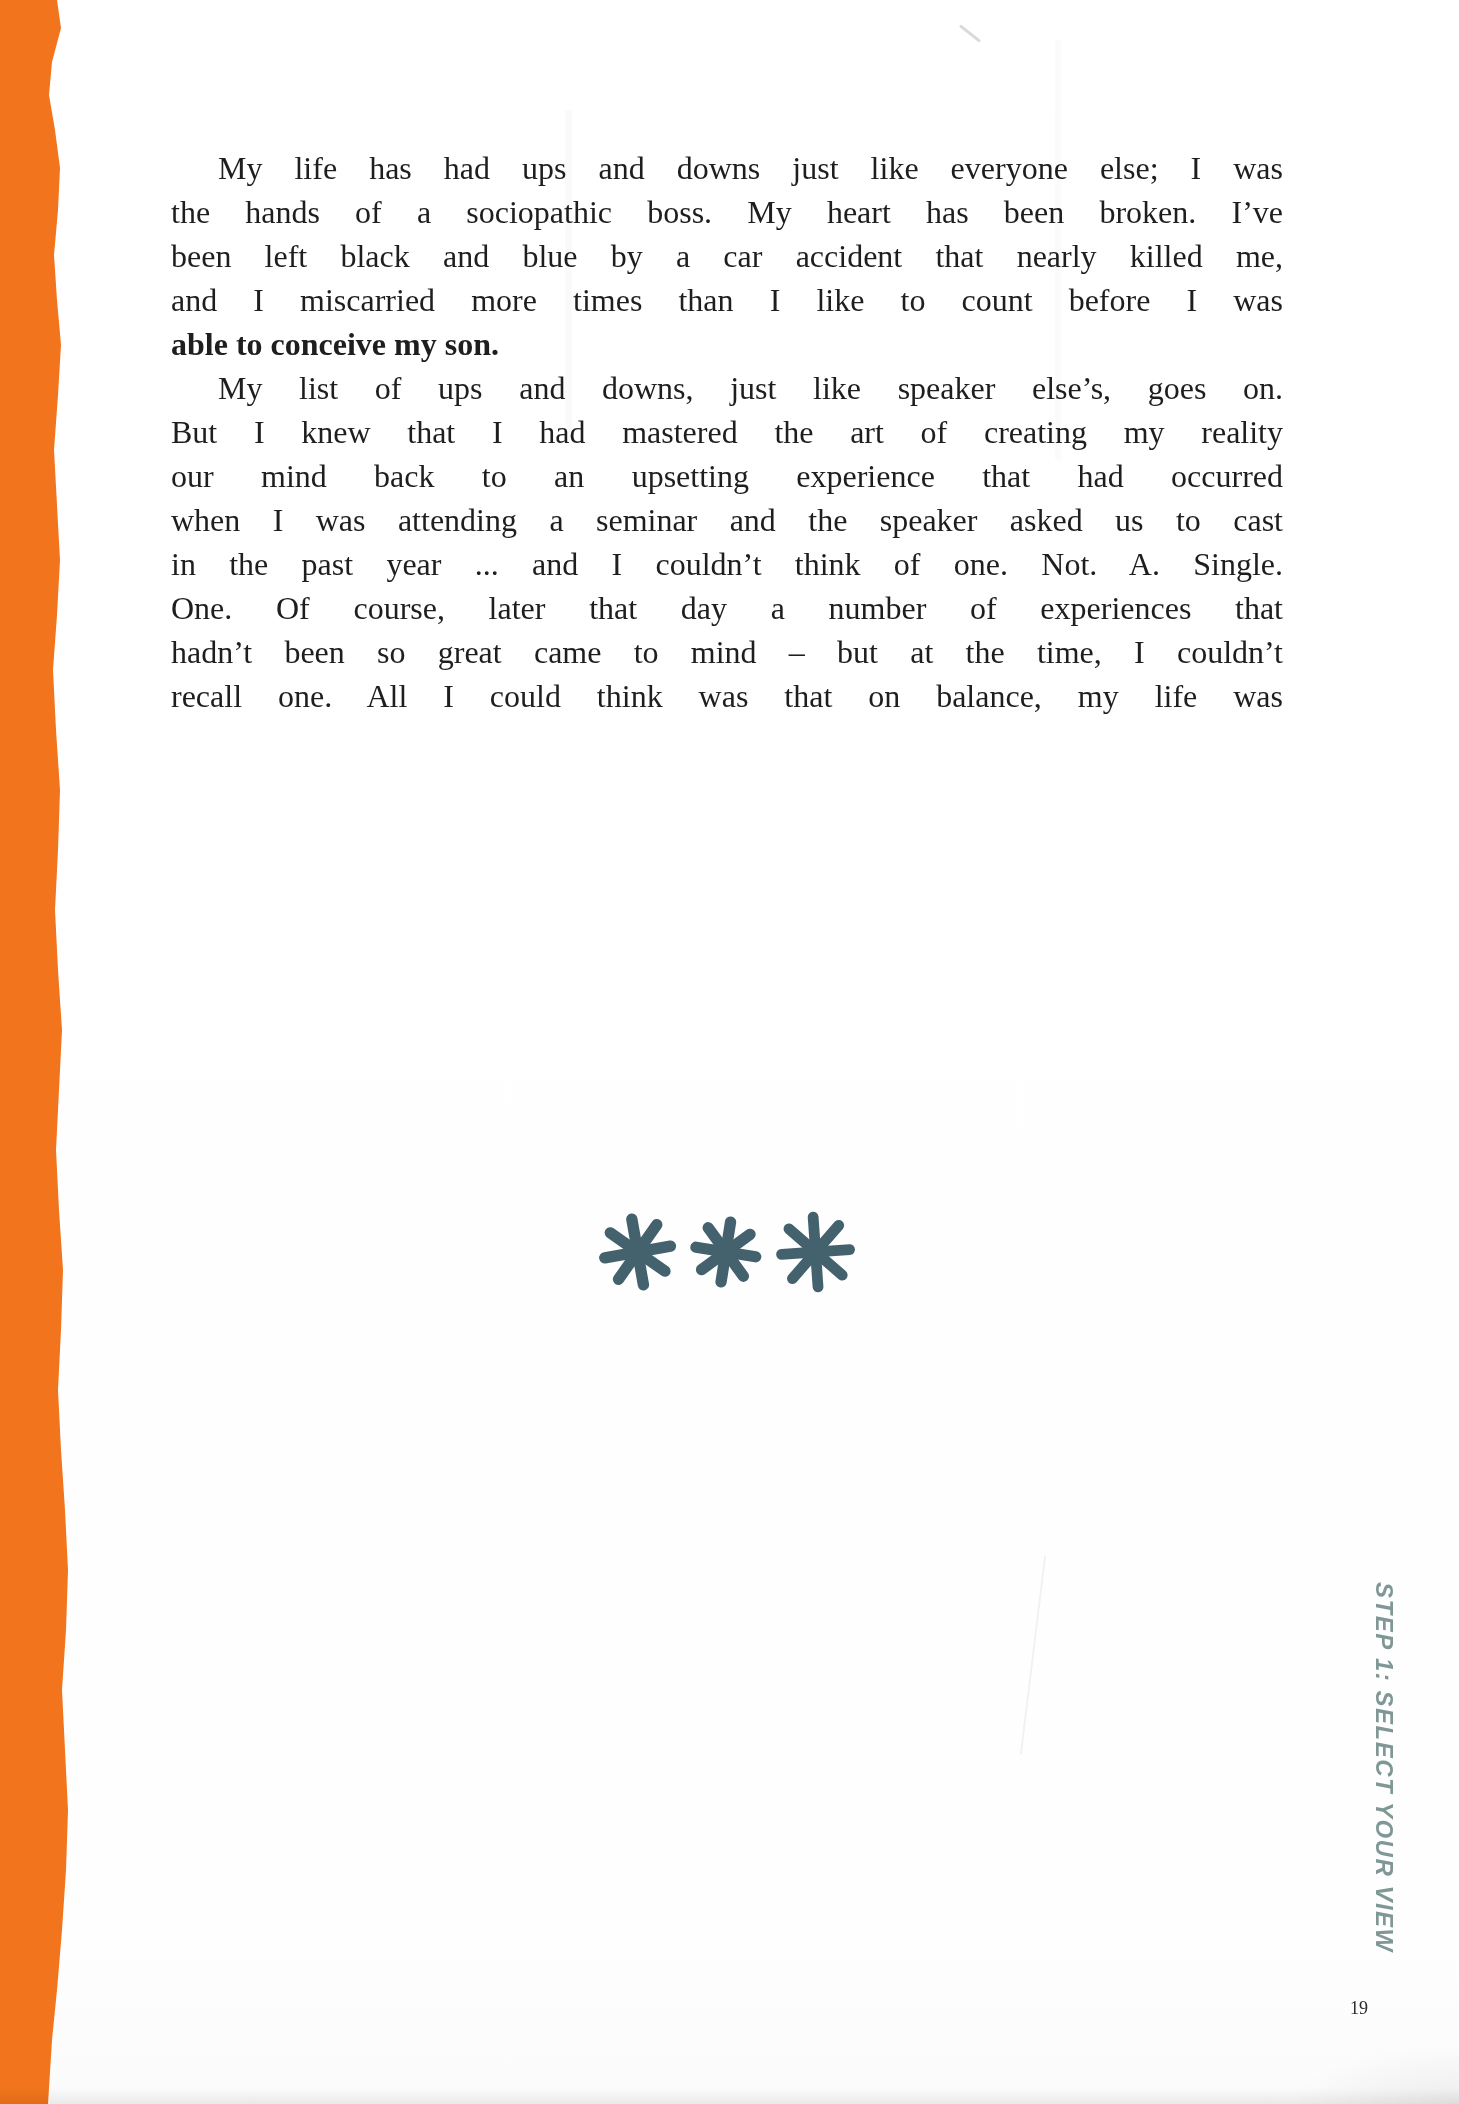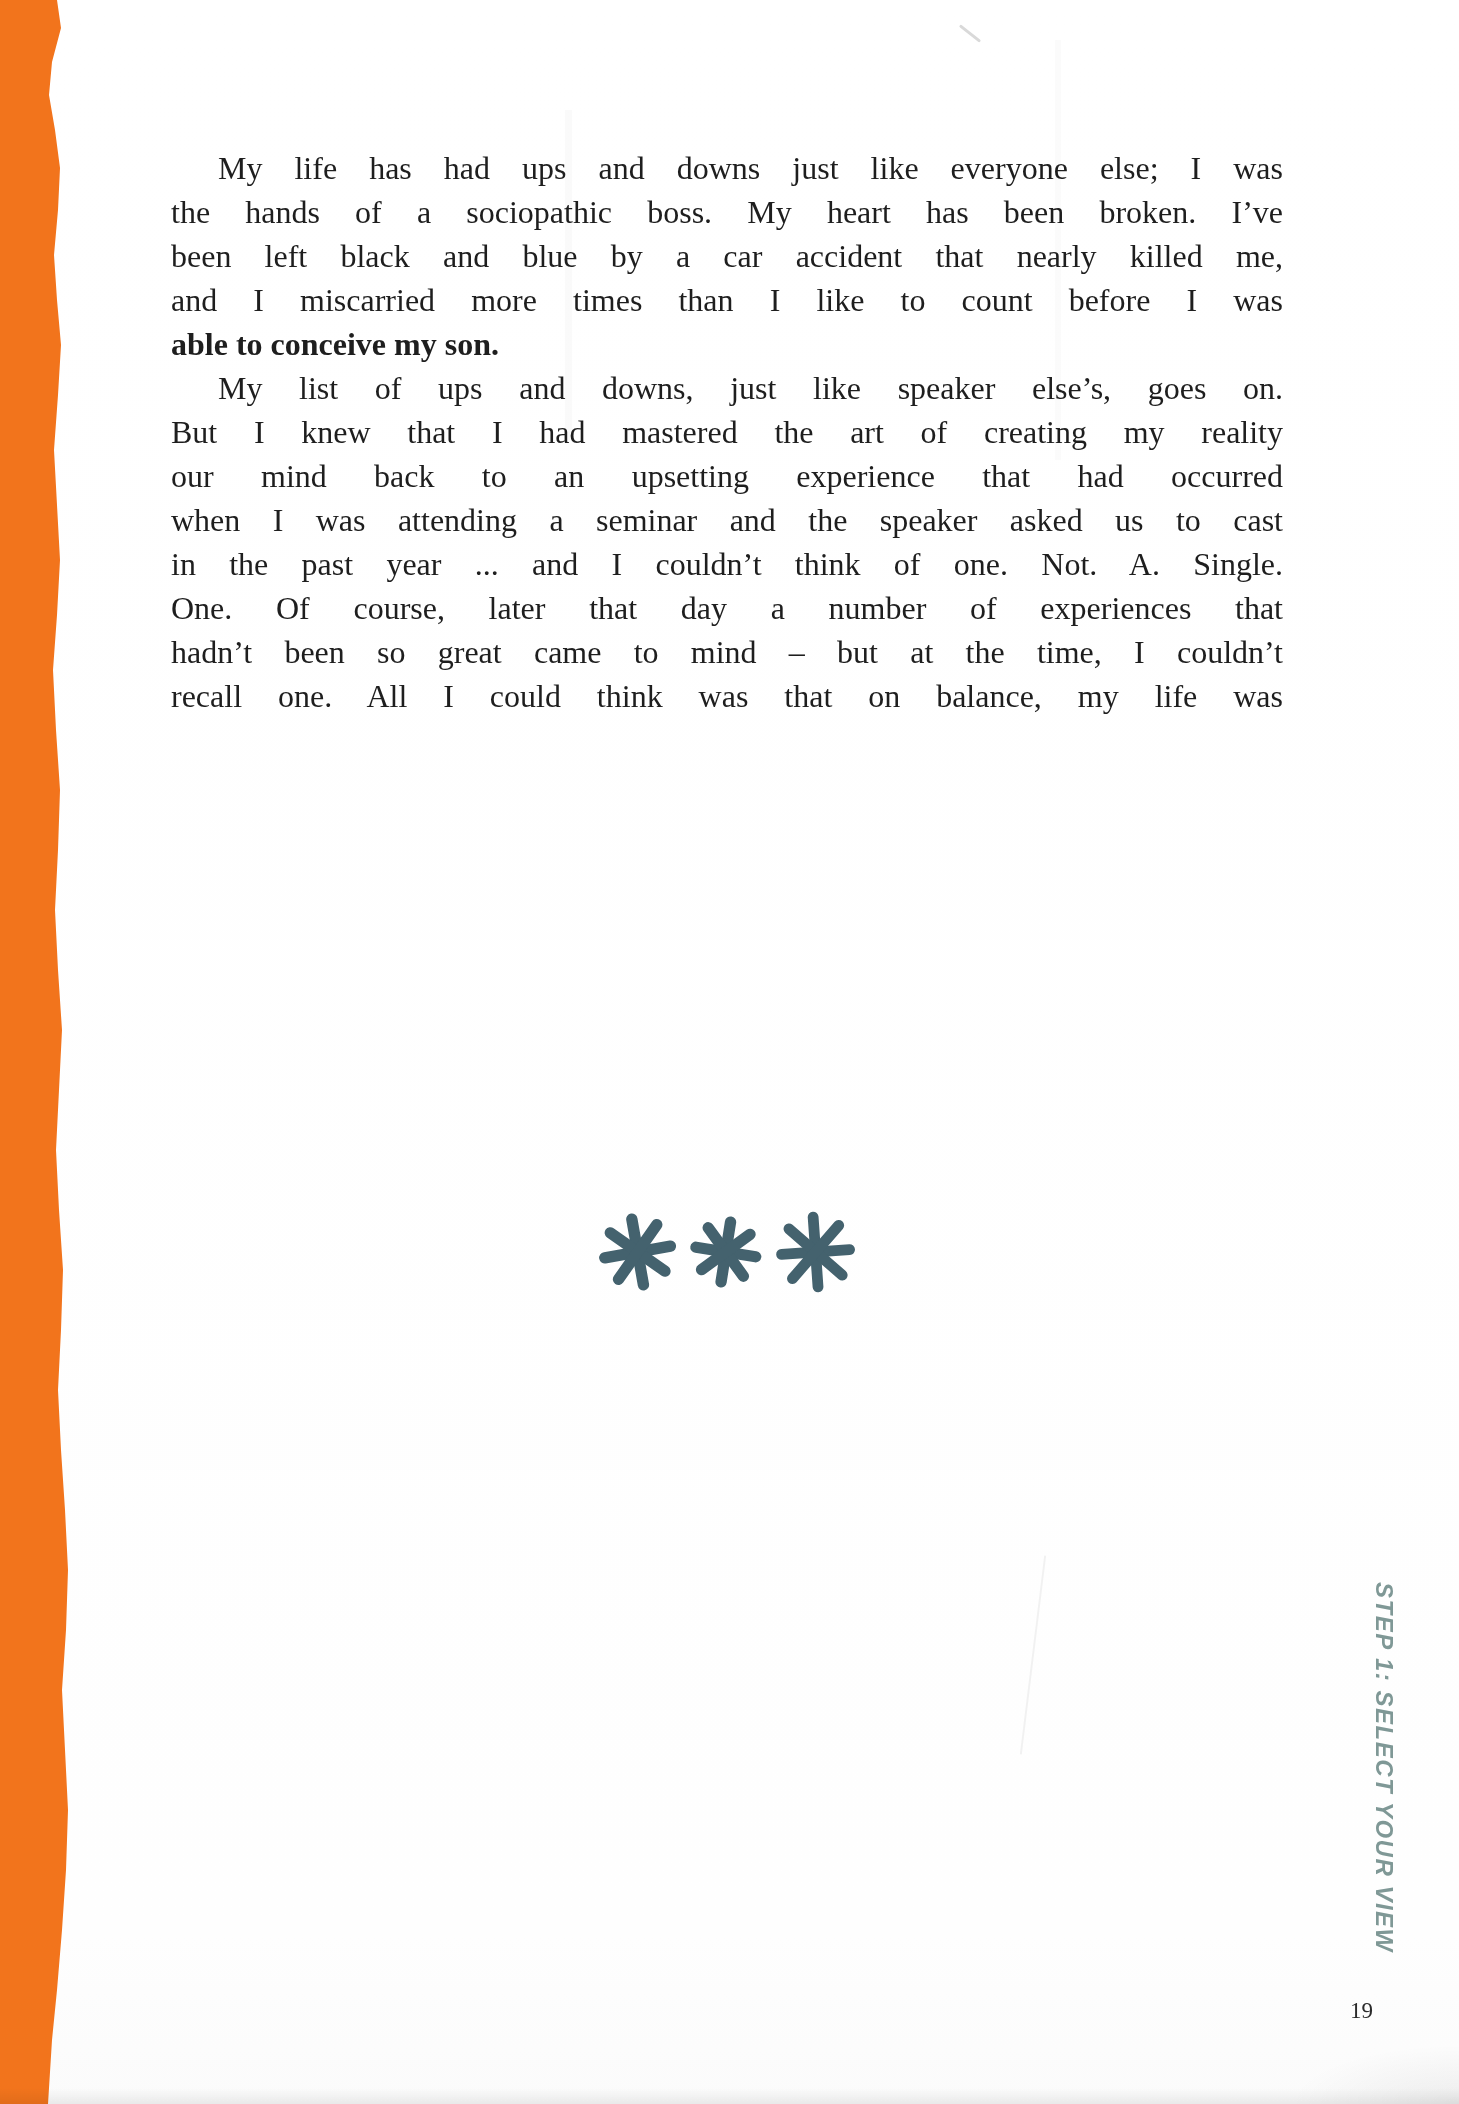--- a/index.html
+++ b/index.html
@@ -53,21 +53,21 @@
     font-weight: bold;
     font-size: 24px;
     letter-spacing: 1.5px;
     color: #7f9896;
     white-space: nowrap;
   }
   
   .page-number {
     position: absolute; left: 1350px; top: 1998px;
     font-family: "Liberation Serif", serif;
-    font-size: 23px;
+    font-size: 18px;
     color: #2b2b2b;
   }
   
   .artifact { position: absolute; pointer-events: none; }
   .artifact.mark-topright {
     left: 957px; top: 32px; width: 26px; height: 3px;
     background: #d9d9d9; transform: rotate(38deg); border-radius: 2px;
   }
   .artifact.streak-1 {
     left: 565px; top: 110px; width: 7px; height: 330px;

